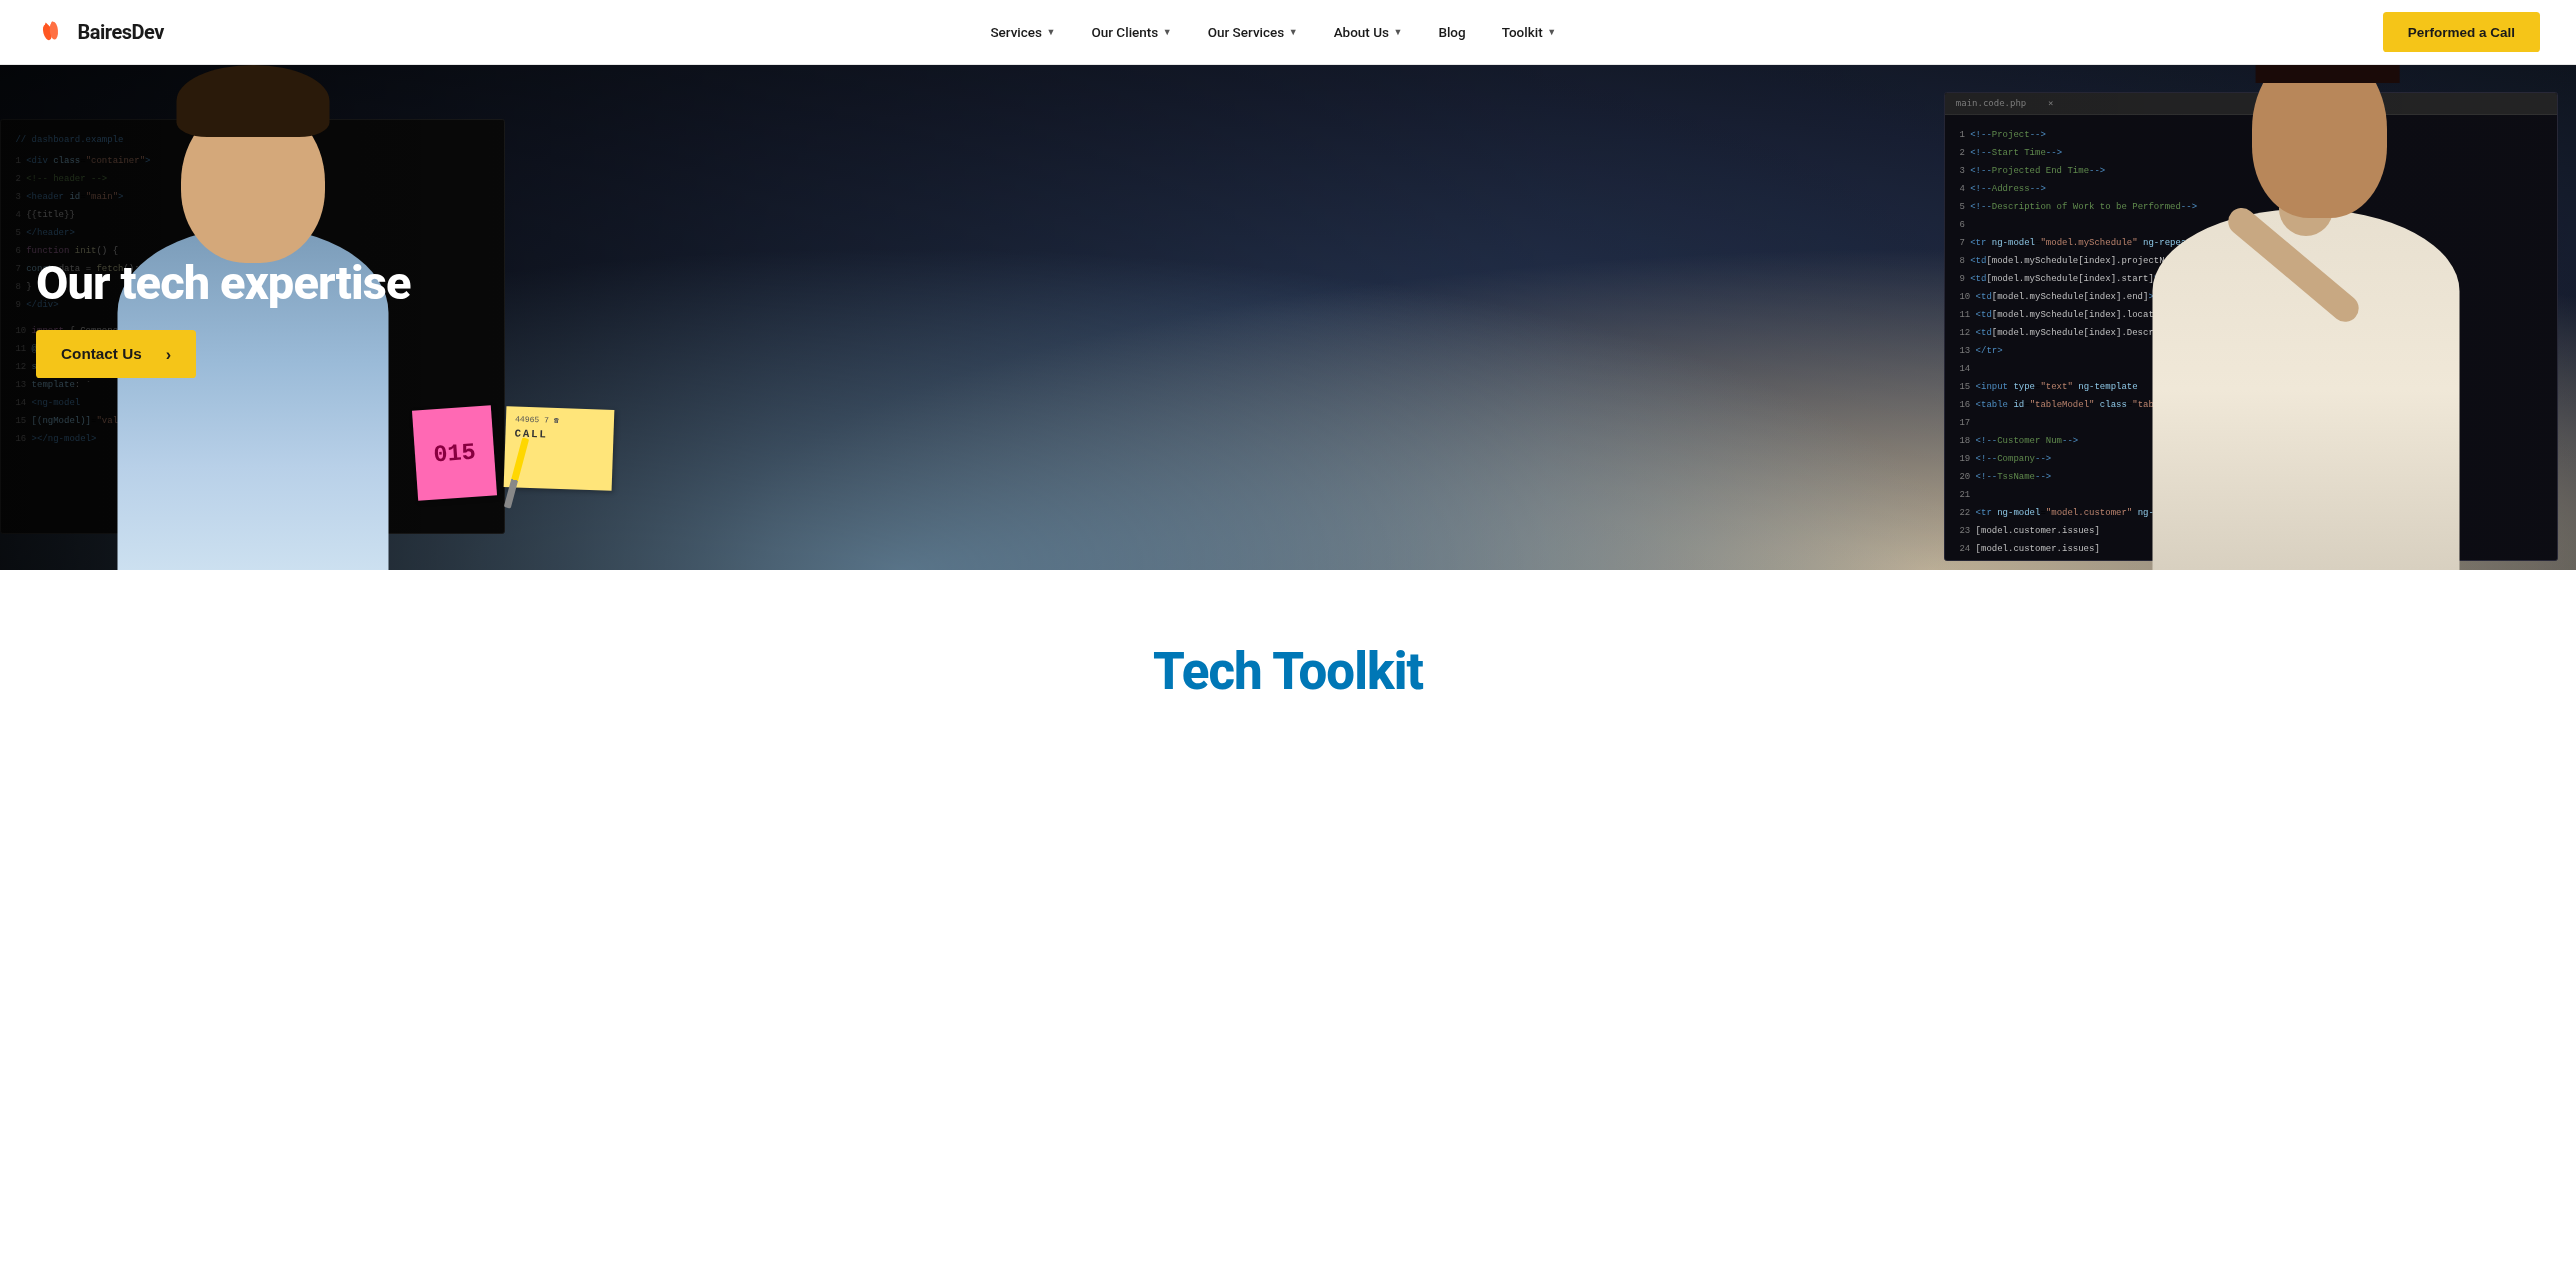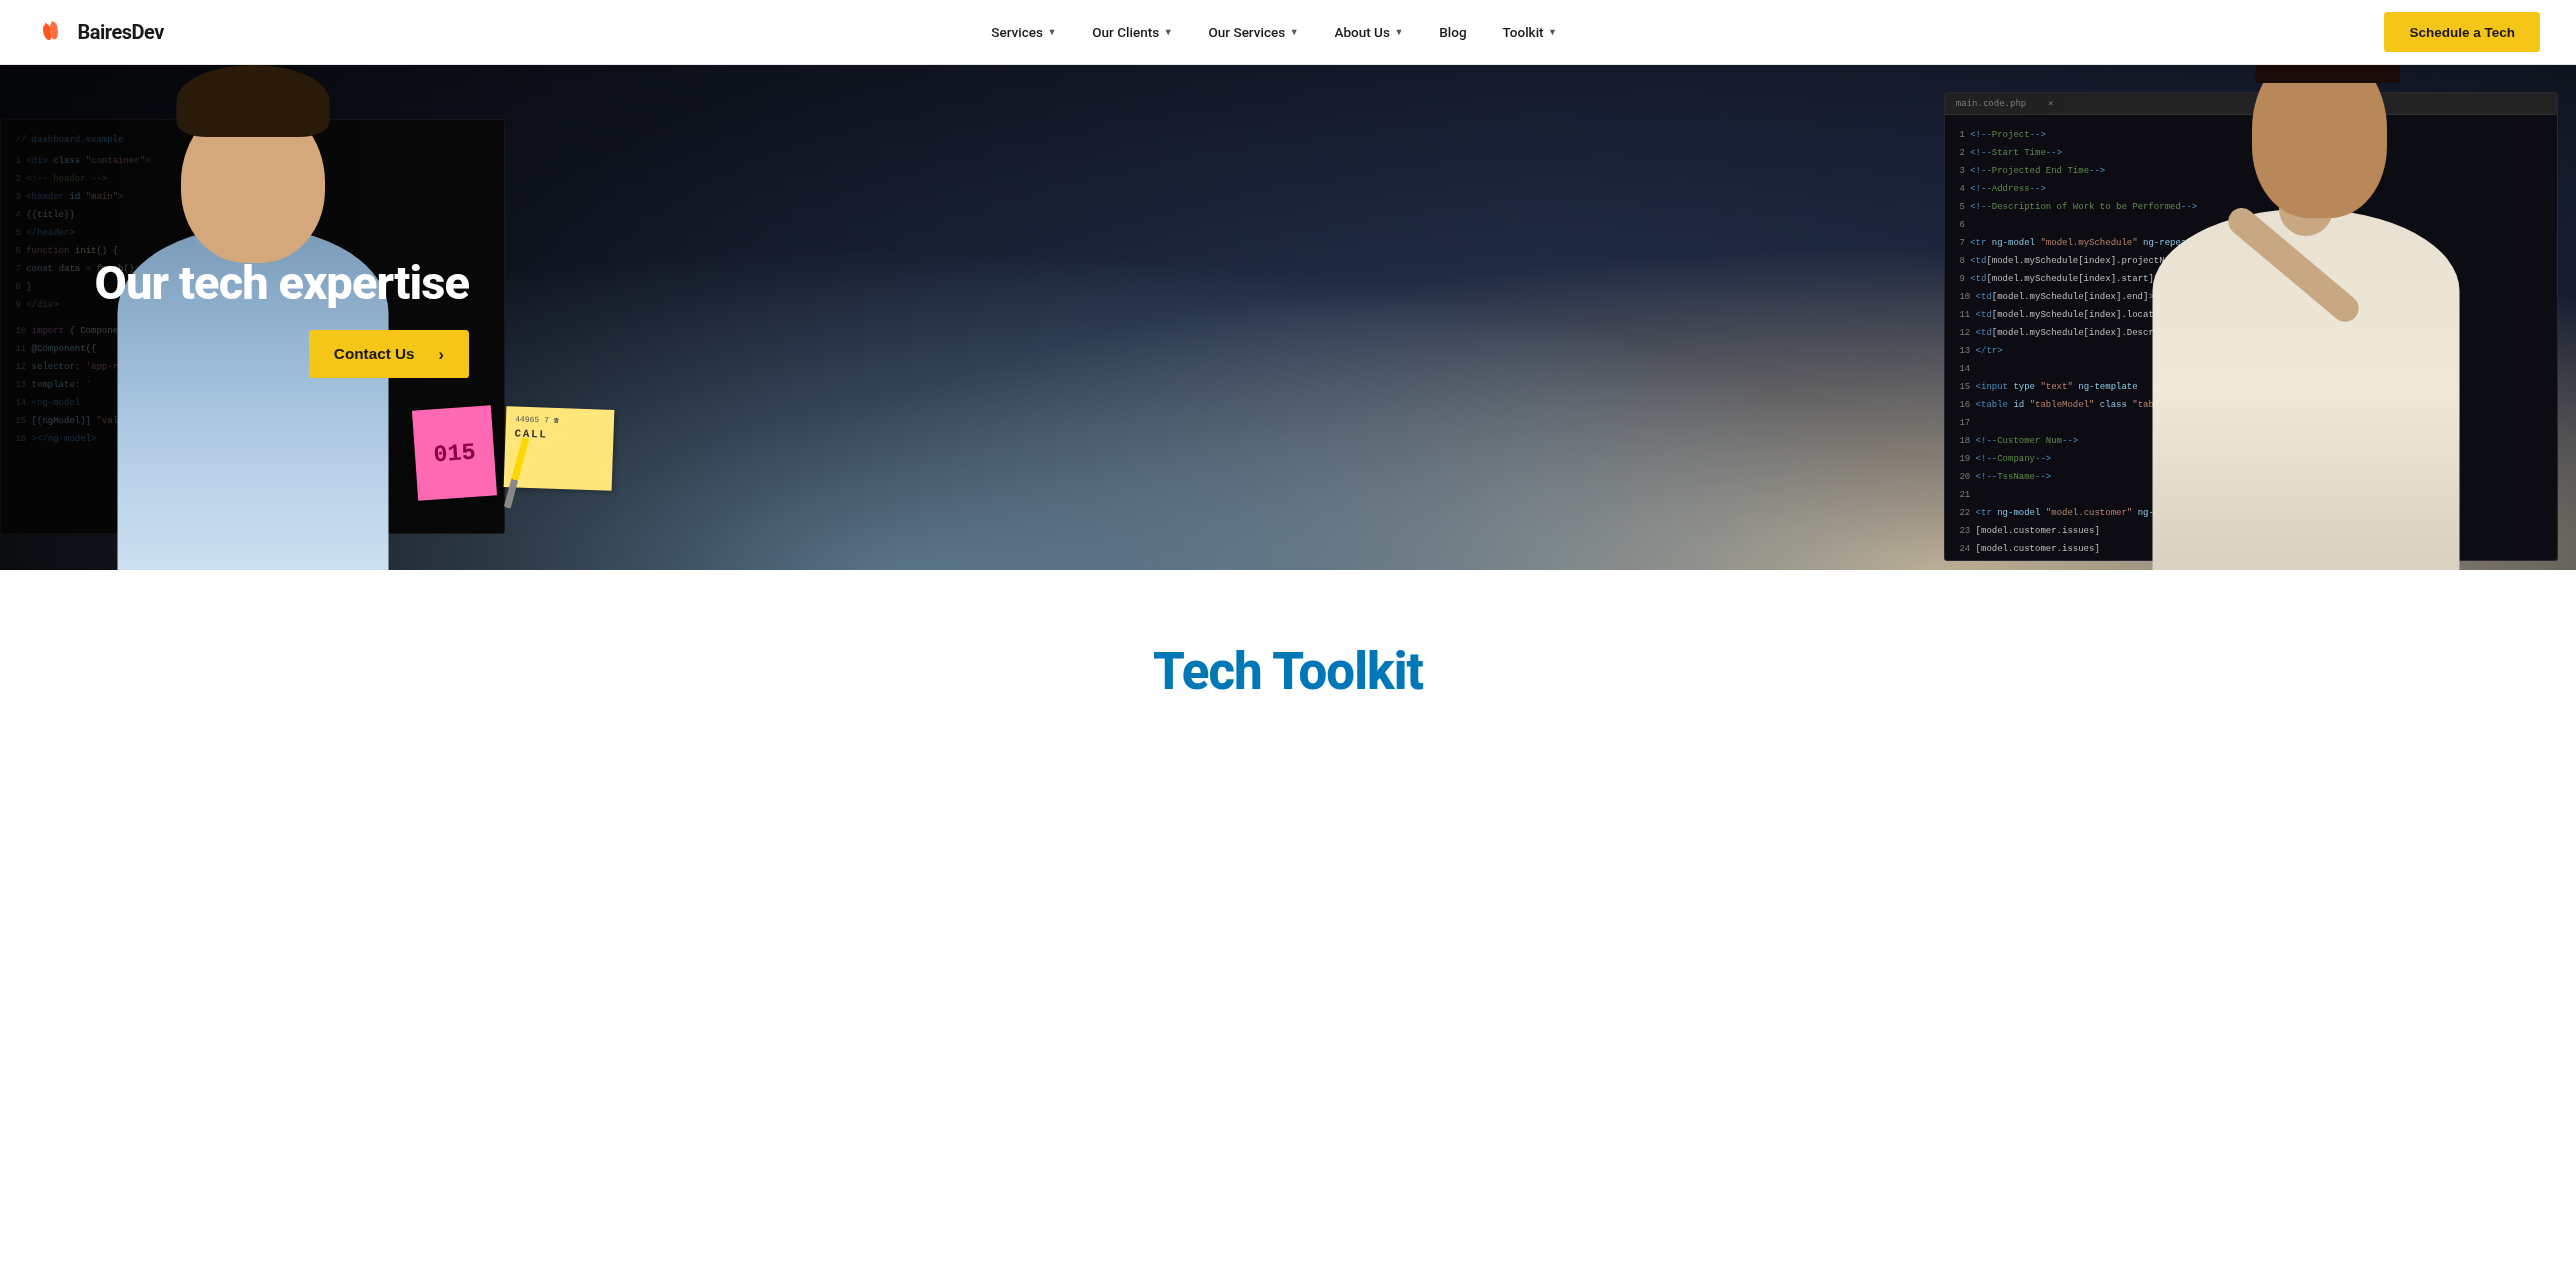--- a/index.html
+++ b/index.html
@@ -114,21 +114,20 @@
       left: 0;
       top: 0;
       bottom: 0;
       width: 505px;
       display: flex;
       flex-direction: column;
       justify-content: center;
       padding: 54px 36px;
       color: #fff;
       z-index: 10;
-      align-items: flex-end;
     }
 
     .hero-title {
       font-size: 47px;
       font-weight: 800;
       line-height: 1.1;
       color: #fff;
       margin-bottom: 21.7px;
       letter-spacing: -0.9px;
     }
@@ -275,21 +274,21 @@
     </div>
     <div class="nav-item">
       <span>Blog</span>
     </div>
     <div class="nav-item">
       <span>Toolkit</span>
       <span class="nav-chevron">▼</span>
     </div>
   </nav>
 
-  <button class="navbar-cta" style="background: rgb(245, 197, 24);">Schedule a Tech</button>
+  <button class="navbar-cta" style="background: rgb(245, 197, 24);">Performed a Call</button>
 </nav>
 
 <section class="hero">
 
   <div class="photo-bg"></div>
 
   <div class="bg-monitor-left">
     <div class="code-content">
       <div style="color:#569cd6; margin-bottom:3.6px;">// dashboard.example</div>
       <div><span style="color:#888">1 </span><span style="color:#569cd6">&lt;div</span> <span style="color:#9cdcfe">class</span>=<span style="color:#ce9178">"container"</span><span style="color:#569cd6">&gt;</span></div>

